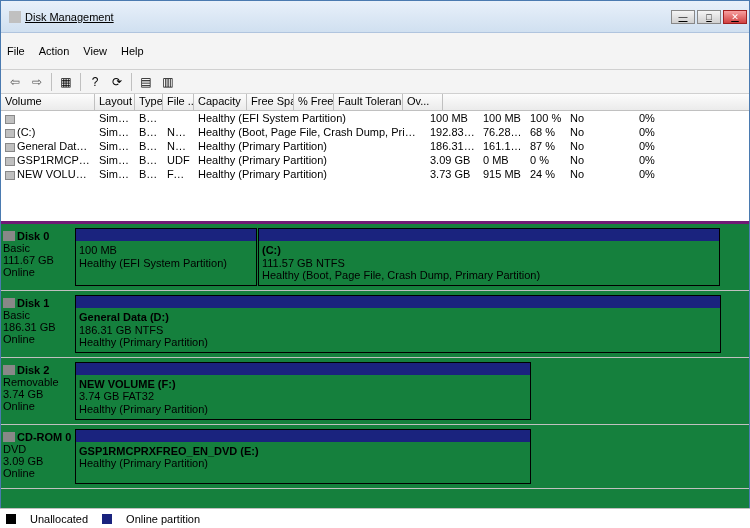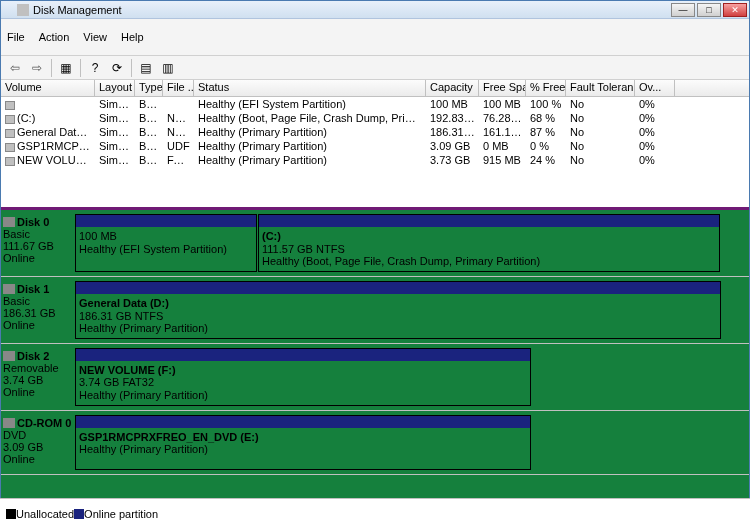--- a/index.html
+++ b/index.html
@@ -1,18 +1,18 @@
 <!DOCTYPE html>
 <html><head>
   <meta charset="utf-8">
   <style>
     * { margin: 0; padding: 0; box-sizing: border-box; font-family: "Segoe UI", Tahoma, sans-serif; font-size: 11px; }
     body { background: #fff; width: 750px; height: 528px; overflow: hidden; border: 1px solid #4a7ab0; }
     
-    .titlebar { background: linear-gradient(#e8f0fa, #d0e0f0); height: 18px; display: flex; align-items: center; justify-content: space-between; padding: 0 2px 0 16px; border-bottom: 1px solid #b0c4de; position: relative; }
+    .titlebar { background: linear-gradient(#e8f0fa, #d0e0f0); height: 32px; display: flex; align-items: center; justify-content: space-between; padding: 0 2px 0 8px; border-bottom: 1px solid #b0c4de; position: relative; text-decoration: underline; }
     .titlebar .title-left { display: flex; align-items: center; gap: 4px; }
     .titlebar .icon-sm { width: 12px; height: 12px; background: #c0c0c0; display: inline-block; }
     .titlebar .wbtns { display: flex; gap: 2px; }
     .titlebar .wbtn { width: 24px; height: 14px; border: 1px solid #888; background: linear-gradient(#f5f5f5, #d0d0d0); display: flex; align-items: center; justify-content: center; font-size: 9px; }
     .titlebar .wbtn.close { background: linear-gradient(#f8a0a0, #d04040); color: #fff; border-color: #a02020; }
     
     .menubar { display: flex; gap: 14px; padding: 18px 6px; height: 18px; align-items: center; border-bottom: 1px solid #d0d0d0; background: #f4f4f4; }
     .menubar span { cursor: default; }
     
     .toolbar { display: flex; gap: 2px; padding: 2px 4px; height: 24px; align-items: center; border-bottom: 1px solid #d0d0d0; background: #f4f4f4; }
@@ -37,21 +37,21 @@
     .disk-row { display: flex; border-bottom: 1px solid #c0c0c0; padding: 4px 2px 4px 0; min-height: 64px; }
     .disk-info { width: 74px; padding: 2px 2px 2px 2px; font-size: 11px; line-height: 1.1; }
     .disk-info .dname { font-weight: bold; display: flex; align-items: center; gap: 2px; }
     .disk-info .dicon { width: 12px; height: 10px; background: #888; display: inline-block; }
     .disk-parts { flex: 1; display: flex; position: relative; }
     .part { border: 1px solid #000; display: flex; flex-direction: column; }
     .part .pbar { height: 12px; background: #1a237e; }
     .part .pbody { padding: 3px 3px; font-size: 11px; line-height: 1.15; }
     .part .pname { font-weight: bold; }
     
-    .legend { position: absolute; bottom: 0; left: 0; right: 0; display: flex; padding: 4px 6px; border-top: 1px solid #c0c0c0; background: #fff; font-size: 11px; align-items: center; height: 30px; }
+    .legend { position: absolute; bottom: 0; left: 0; right: 0; display: flex; gap: 14px; padding: 4px 6px; border-top: 1px solid #c0c0c0; background: #fff; font-size: 11px; align-items: center; height: 20px; }
     .legend .sw { width: 10px; height: 10px; display: inline-block; }
   </style>
 </head>
 <body>
 
 <div class="titlebar">
   <div class="title-left">
     <span class="icon-sm"></span>
     <span>Disk Management</span>
   </div>
@@ -81,21 +81,20 @@
   <div class="tbtn enabled">▤</div>
   <div class="tbtn enabled">▥</div>
 </div>
 
 <div class="top-pane">
   <div class="list-header">
     <div class="lh c-vol">Volume</div>
     <div class="lh c-lay">Layout</div>
     <div class="lh c-typ">Type</div>
     <div class="lh c-fs">File ...</div>
-    <div class="lh c-sta">Status</div>
     <div class="lh c-cap">Capacity</div>
     <div class="lh c-fsp">Free Spa...</div>
     <div class="lh c-pfr">% Free</div>
     <div class="lh c-ft">Fault Tolerance</div>
     <div class="lh c-ov">Ov...</div>
   </div>
   <div id="vol-rows">
       <div class="vol-row">
         <div class="vc c-vol"><span class="vol-icon"></span></div>
         <div class="vc c-lay">Simple</div>

